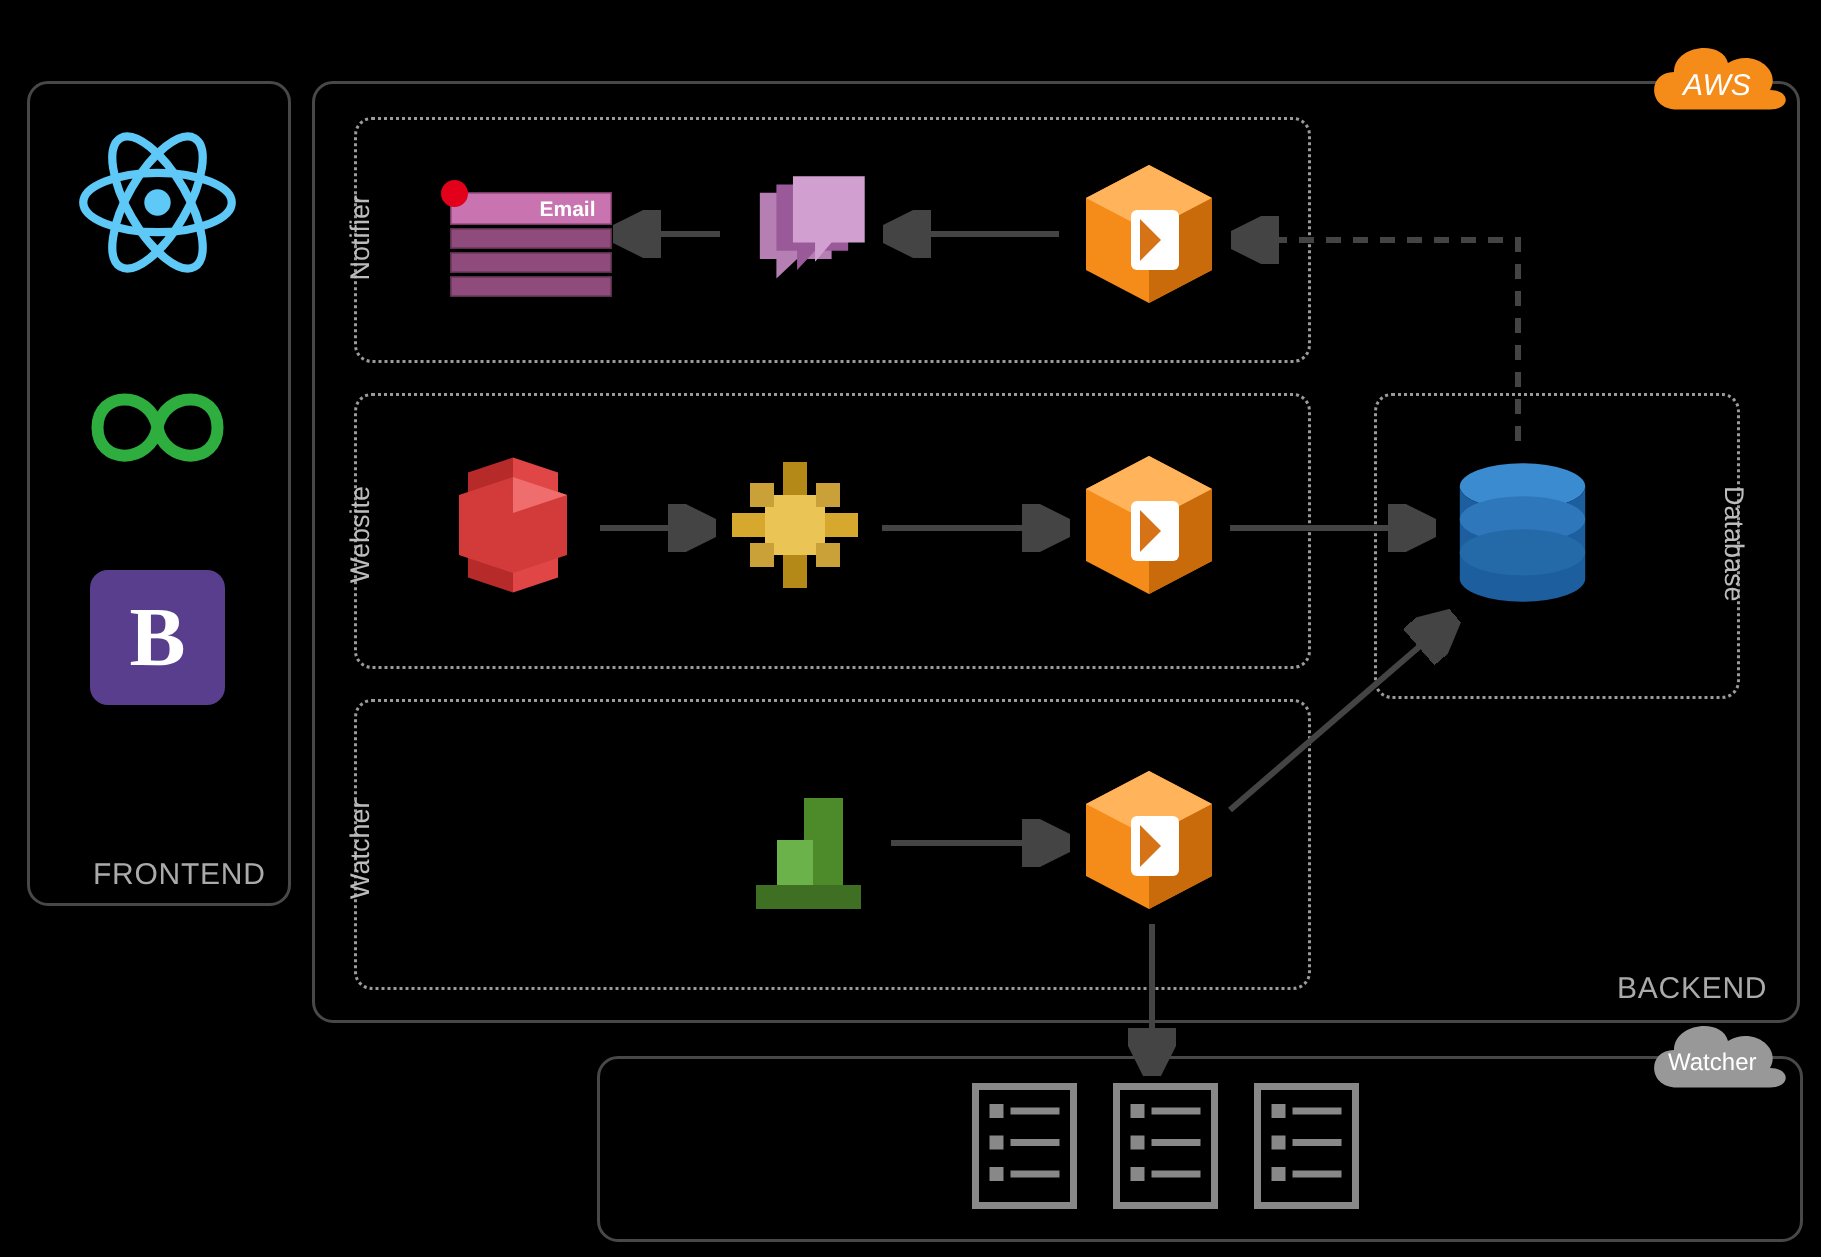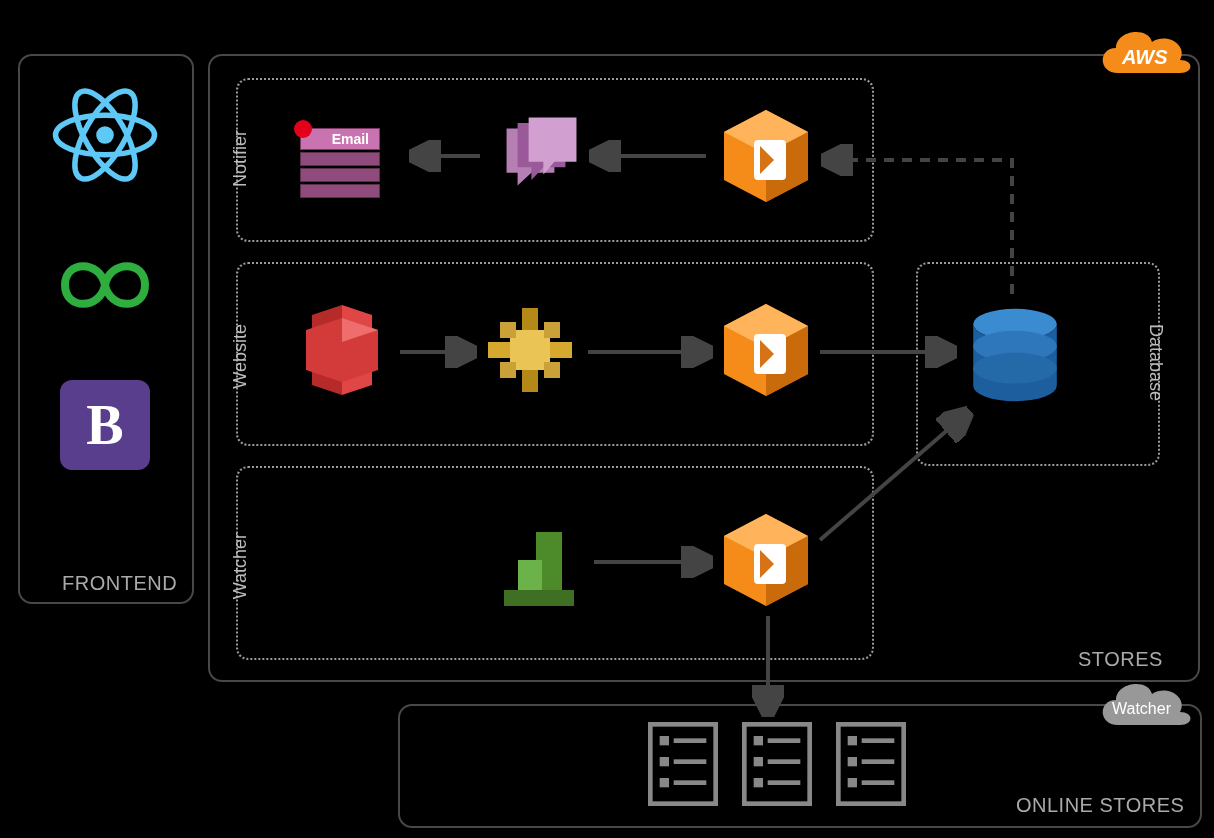--- a/index.html
+++ b/index.html
@@ -31,32 +31,32 @@
 
   <svg class="icon" style="left:45px;top:250px;width:120px;height:70px" viewBox="0 0 120 70">
     <path d="M20 35 C20 10,55 10,60 35 C65 60,100 60,100 35 C100 10,65 10,60 35 C55 60,20 60,20 35 Z" fill="none" stroke="#2eae3f" stroke-width="8"></path>
   </svg>
 
   <div class="icon" style="left:60px;top:380px;width:90px;height:90px;background:#5a3e8e;border-radius:12px;display:flex;align-items:center;justify-content:center">
     <span style="color:#fff;font-size:56px;font-weight:700;font-family:Georgia,serif">B</span>
   </div>
 
   <div class="panel" style="left:208px;top:54px;width:988px;height:624px"></div>
-  <div class="panel-label" style="left:1078px;top:648px">STORES</div>
+  <div class="panel-label" style="left:1078px;top:648px">BACKEND</div>
 
   <svg class="icon" style="left:1090px;top:18px;width:110px;height:70px" viewBox="0 0 110 70">
     <path d="M28 55 C8 55,8 30,26 30 C26 12,58 8,62 24 C78 14,98 28,90 42 C104 42,104 55,90 55 Z" fill="#f58b18"></path>
   </svg>
-  <div style="position:absolute;left:1122px;top:46px;color:#fff;font-weight:700;font-size:20px;font-style:italic">AWS</div>
+  <div style="position:absolute;left:1122px;top:46px;color:#fff;font-weight:400;font-size:20px;font-style:italic">AWS</div>
 
   <div class="sub" style="left:236px;top:78px;width:634px;height:160px">
     <div class="sub-label" style="top:50px">Notifier</div>
   </div>
 
-  <div class="icon" style="left:300px;top:128px;width:80px">
+  <div class="icon" style="left:300px;top:128px;width:108px">
     <div style="position:relative">
       <div style="background:#c973b0;color:#fff;font-size:14px;font-weight:700;padding:2px 10px;border:1px solid #7b3a66;text-align:right">Email</div>
       <div style="height:12px;background:#8f4b7b;border:1px solid #5a2f4c;margin-top:2px"></div>
       <div style="height:12px;background:#8f4b7b;border:1px solid #5a2f4c;margin-top:2px"></div>
       <div style="height:12px;background:#8f4b7b;border:1px solid #5a2f4c;margin-top:2px"></div>
       <div style="position:absolute;left:-6px;top:-8px;width:18px;height:18px;background:#e2001a;border-radius:50%"></div>
     </div>
   </div>
 
   <svg class="icon" style="left:490px;top:112px;width:92px;height:92px" viewBox="0 0 100 100">
@@ -125,21 +125,20 @@
   </div>
 
   <svg class="icon" style="left:960px;top:300px;width:110px;height:110px" viewBox="0 0 100 100">
     <ellipse cx="50" cy="22" rx="38" ry="14" fill="#3b8bd1"></ellipse>
     <path d="M12 22 L12 78 A38 14 0 0 0 88 78 L88 22 A38 14 0 0 1 12 22 Z" fill="#1c5e9e"></path>
     <ellipse cx="50" cy="42" rx="38" ry="14" fill="#2e77bb"></ellipse>
     <ellipse cx="50" cy="62" rx="38" ry="14" fill="#246aa9"></ellipse>
   </svg>
 
   <div class="panel" style="left:398px;top:704px;width:800px;height:120px"></div>
-  <div class="panel-label" style="left:1016px;top:794px">ONLINE STORES</div>
 
   <svg class="icon" style="left:1090px;top:670px;width:110px;height:70px" viewBox="0 0 110 70">
     <path d="M28 55 C8 55,8 30,26 30 C26 12,58 8,62 24 C78 14,98 28,90 42 C104 42,104 55,90 55 Z" fill="#989898"></path>
   </svg>
   <div style="position:absolute;left:1112px;top:700px;color:#fff;font-size:16px">Watcher</div>
 
   <svg class="icon" style="left:648px;top:722px;width:70px;height:84px" viewBox="0 0 60 72">
     <rect x="2" y="2" width="56" height="68" fill="none" stroke="#888" stroke-width="4"></rect>
     <g fill="#888">
         <rect x="10" y="12" width="8" height="8"></rect>

